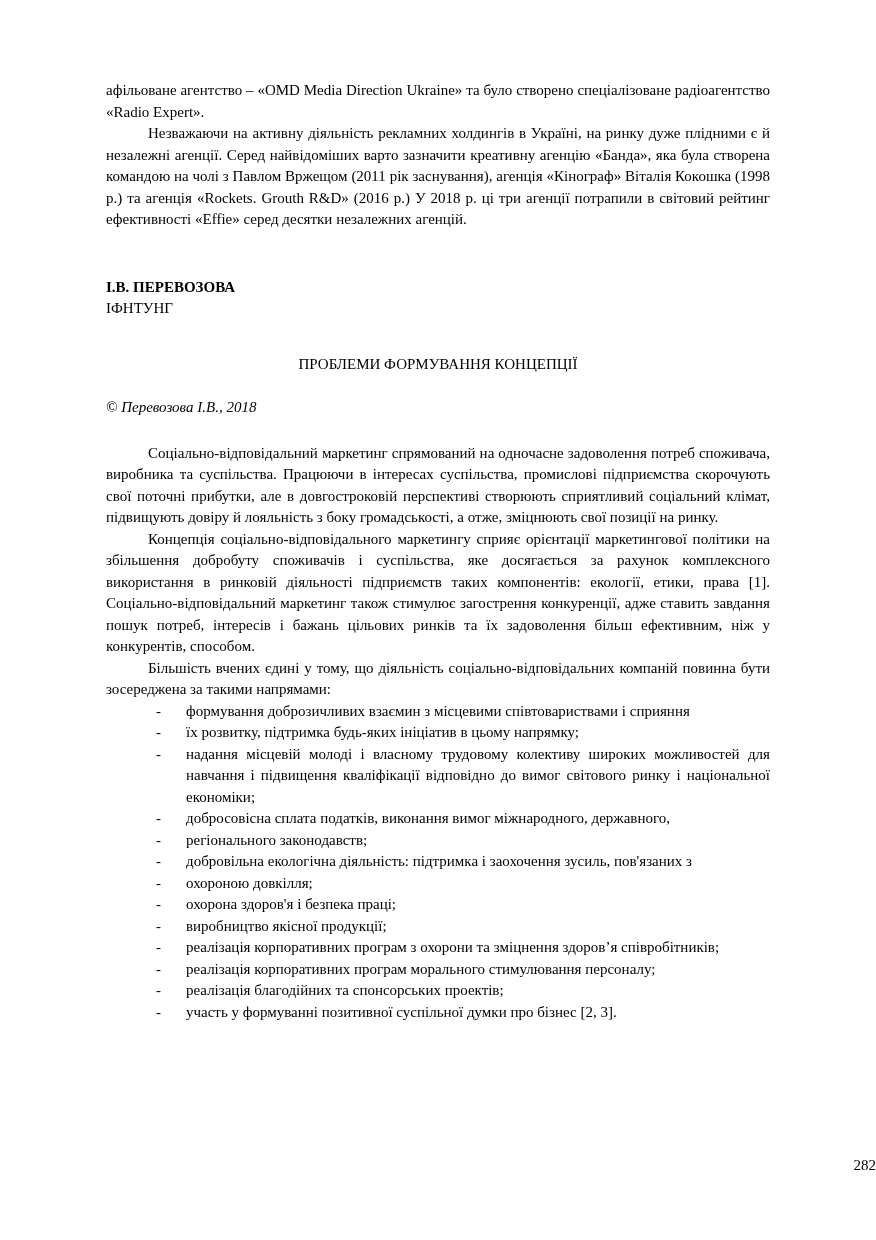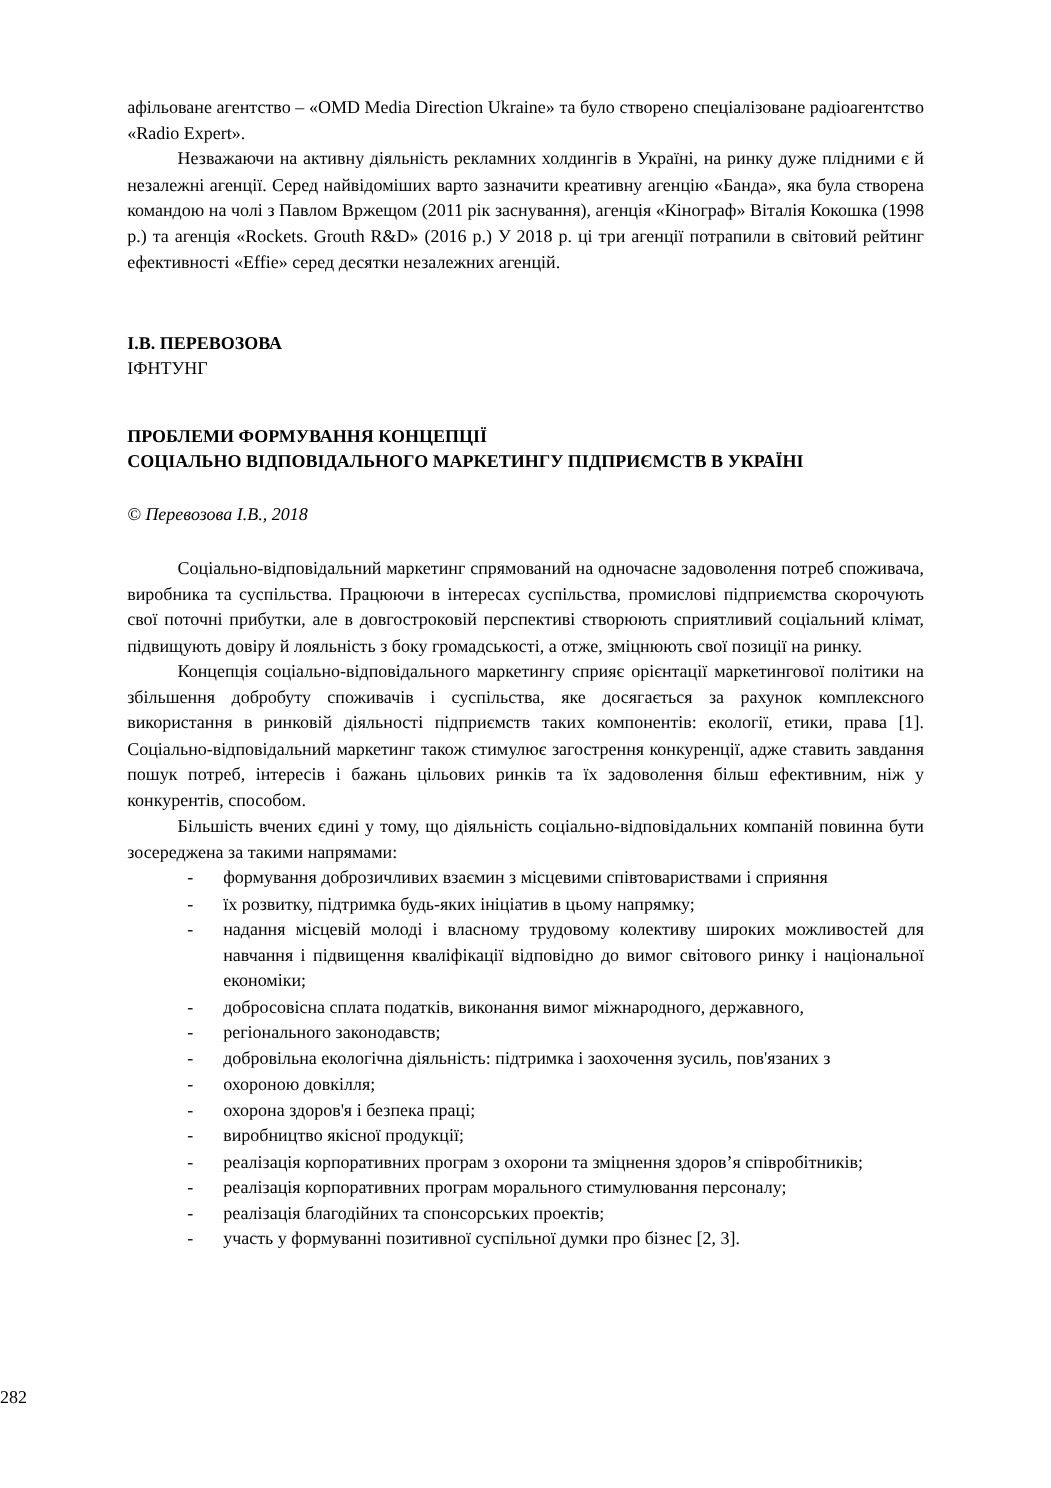--- a/index.html
+++ b/index.html
@@ -22,22 +22,22 @@
     text-indent: 42px;
   }
   .no-indent { text-indent: 0; }
   .author-block {
     margin-top: 46px;
     margin-right: -32px;
   }
   .author-name { font-weight: bold; }
   .title-block {
     margin-top: 34px;
-    text-align: left;
-    font-weight: bold;
+    text-align: center;
+    font-weight: normal;
   }
   .copyright {
     margin-top: 22px;
     font-style: italic;
   }
   .first-body { margin-top: 24px; }
   .list { margin-top: 0; }
   .list-item {
     display: flex;
     padding-left: 50px;
@@ -48,39 +48,38 @@
   }
   .list-text {
     flex: 1;
     text-align: justify;
   }
   .page-number {
     position: absolute;
     bottom: 64px;
     left: 0;
     width: 100%;
-    text-align: left;
+    text-align: right;
   }
 </style>
 </head>
 <body>
 
 <div class="page">
 
   <p class="para no-indent">афільоване агентство – «OMD Media Direction Ukraine» та було створено спеціалізоване радіоагентство «Radio Expert».</p>
   <p class="para">Незважаючи на активну діяльність рекламних холдингів в Україні, на ринку дуже плідними є й незалежні агенції. Серед найвідоміших варто зазначити креативну агенцію «Банда», яка була створена командою на чолі з Павлом Вржещом (2011 рік заснування), агенція «Кінограф» Віталія Кокошка (1998 р.) та агенція «Rockets. Grouth R&amp;D» (2016 р.) У 2018 р. ці три агенції потрапили в світовий рейтинг ефективності «Effie» серед десятки незалежних агенцій.</p>
 
   <div class="author-block">
     <div class="author-name">І.В. ПЕРЕВОЗОВА</div>
     <div class="author-affiliation">ІФНТУНГ</div>
   </div>
 
   <div class="title-block">
     <div>ПРОБЛЕМИ ФОРМУВАННЯ КОНЦЕПЦІЇ</div>
-    <div>СОЦІАЛЬНО ВІДПОВІДАЛЬНОГО МАРКЕТИНГУ ПІДПРИЄМСТВ В УКРАЇНІ</div>
   </div>
 
   <p class="copyright">©  Перевозова І.В., 2018</p>
 
   <p class="para first-body">Соціально-відповідальний маркетинг спрямований на одночасне задоволення потреб споживача, виробника та суспільства. Працюючи в інтересах суспільства, промислові підприємства скорочують свої поточні прибутки, але в довгостроковій перспективі створюють сприятливий соціальний клімат, підвищують довіру й лояльність з боку громадськості, а отже, зміцнюють свої позиції на ринку.</p>
   <p class="para">Концепція соціально-відповідального маркетингу сприяє орієнтації маркетингової політики на збільшення добробуту споживачів і суспільства, яке досягається за рахунок комплексного використання в ринковій діяльності підприємств таких компонентів: екології, етики, права [1]. Соціально-відповідальний маркетинг також стимулює загострення конкуренції, адже ставить завдання пошук потреб, інтересів і бажань цільових ринків та їх задоволення більш ефективним, ніж у конкурентів, способом.</p>
   <p class="para">Більшість вчених єдині у тому, що діяльність соціально-відповідальних компаній повинна бути зосереджена за такими напрямами:</p>
 
   <div class="list">
     <div class="list-item">

